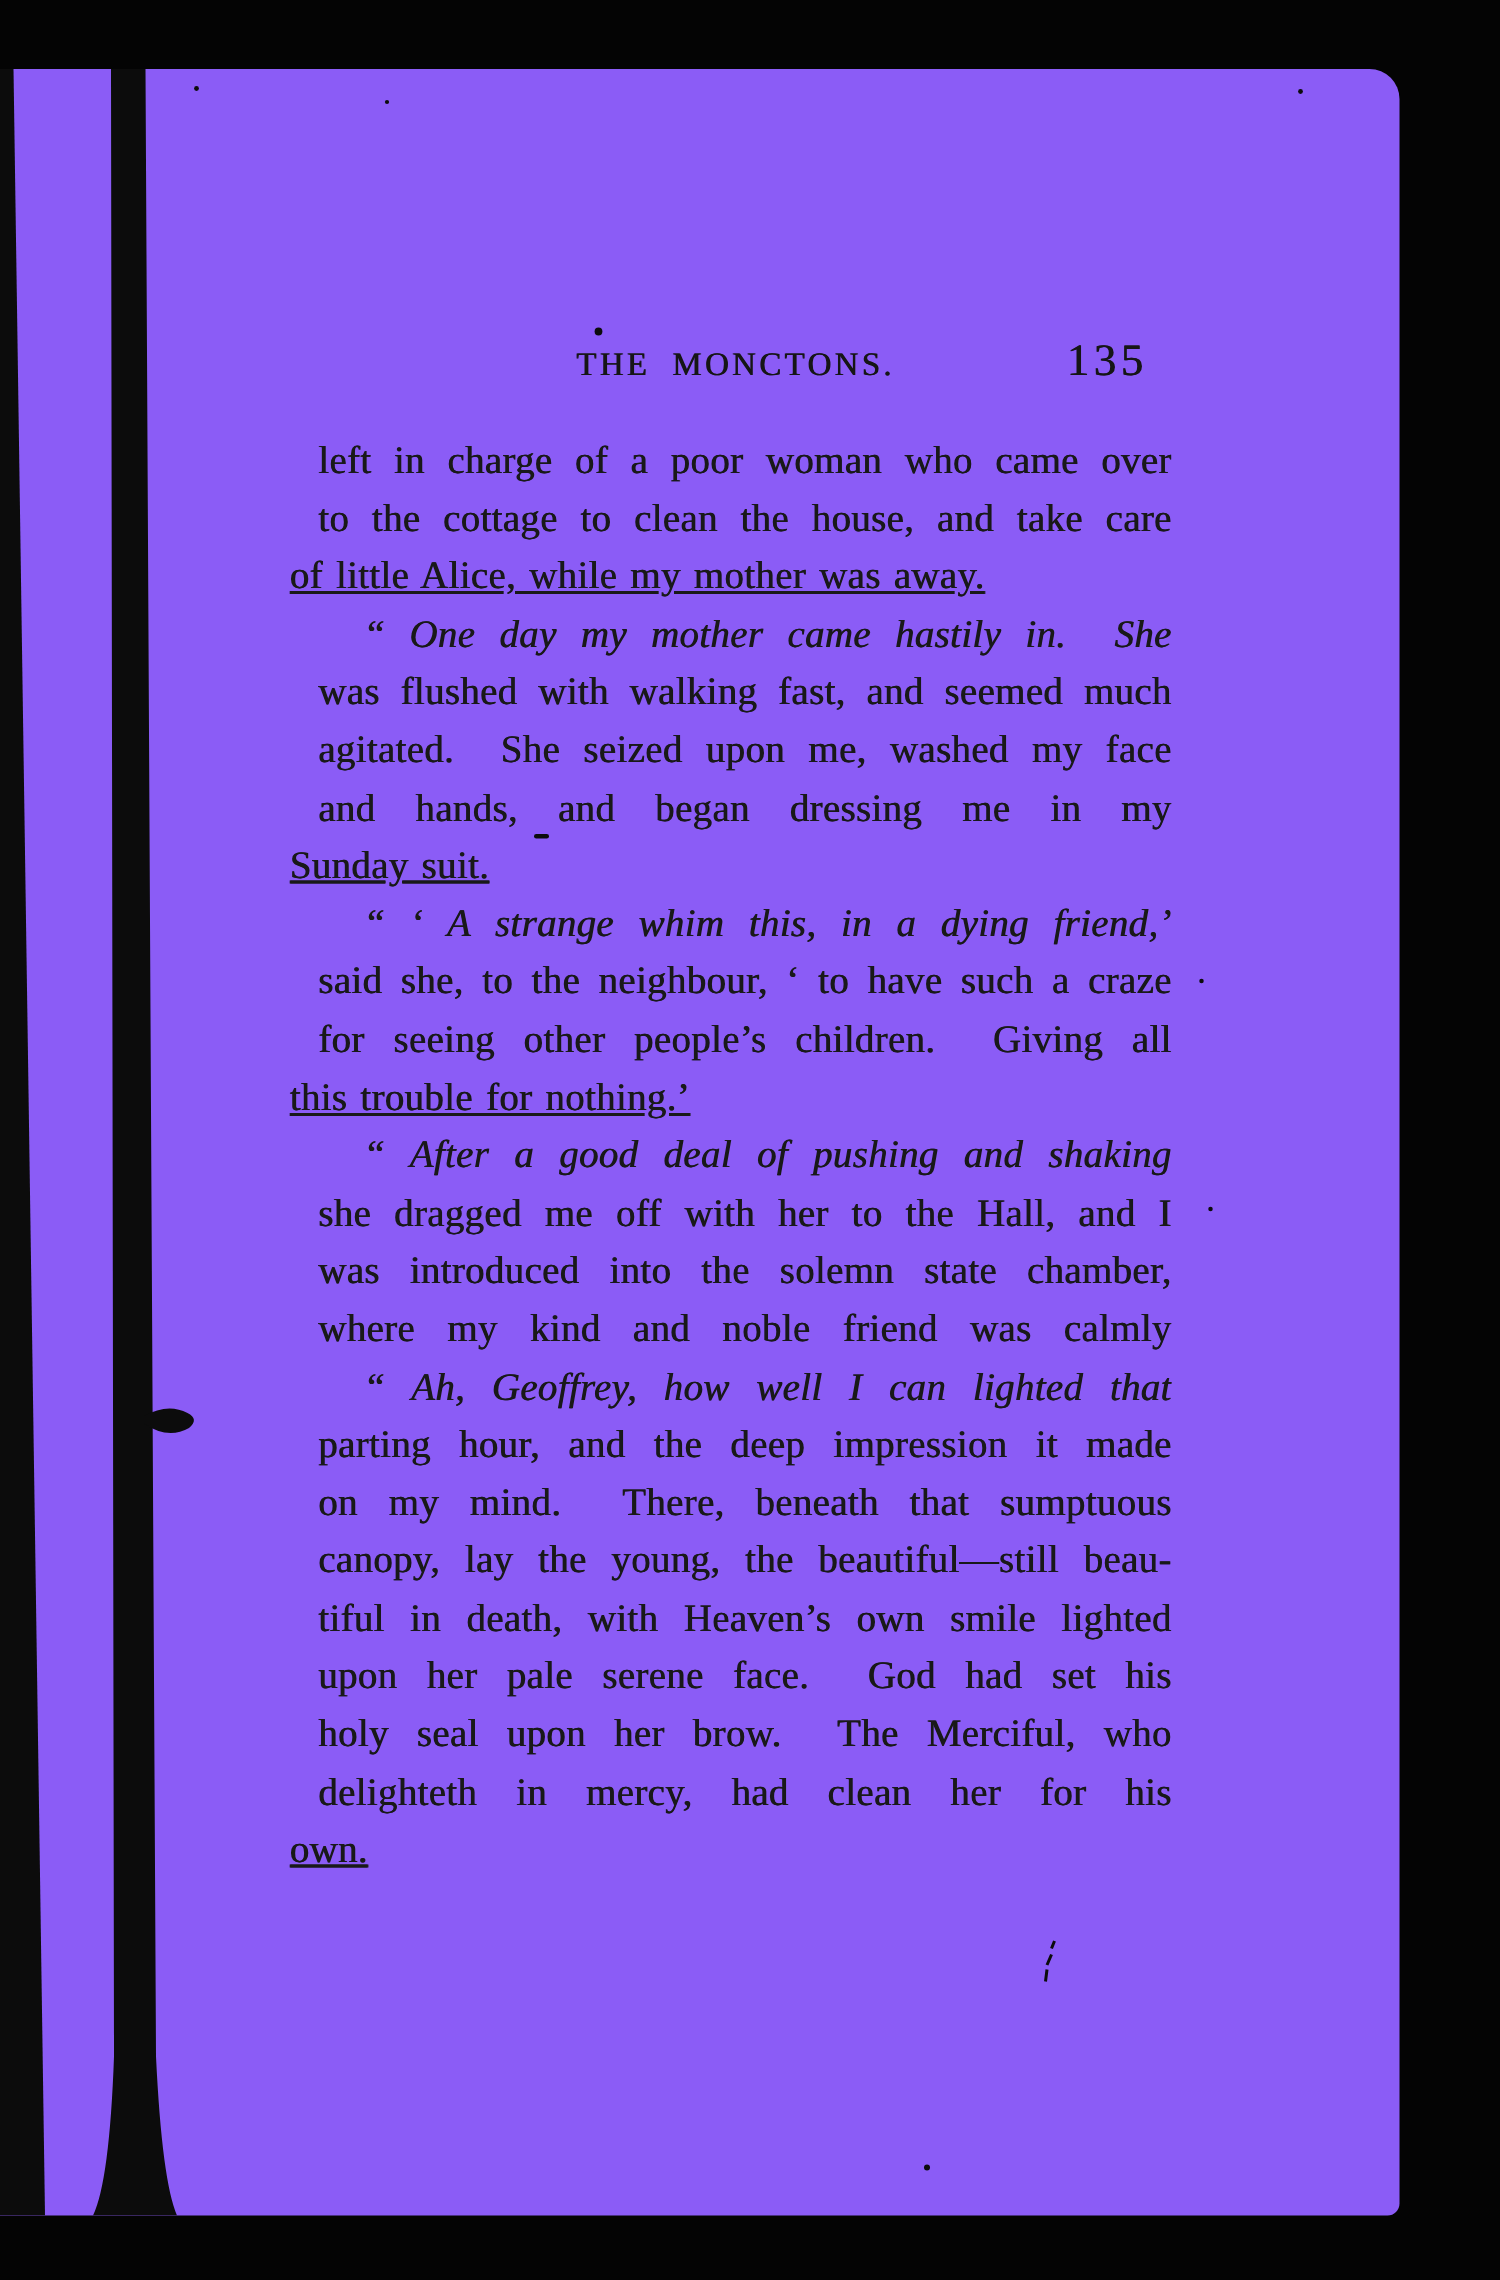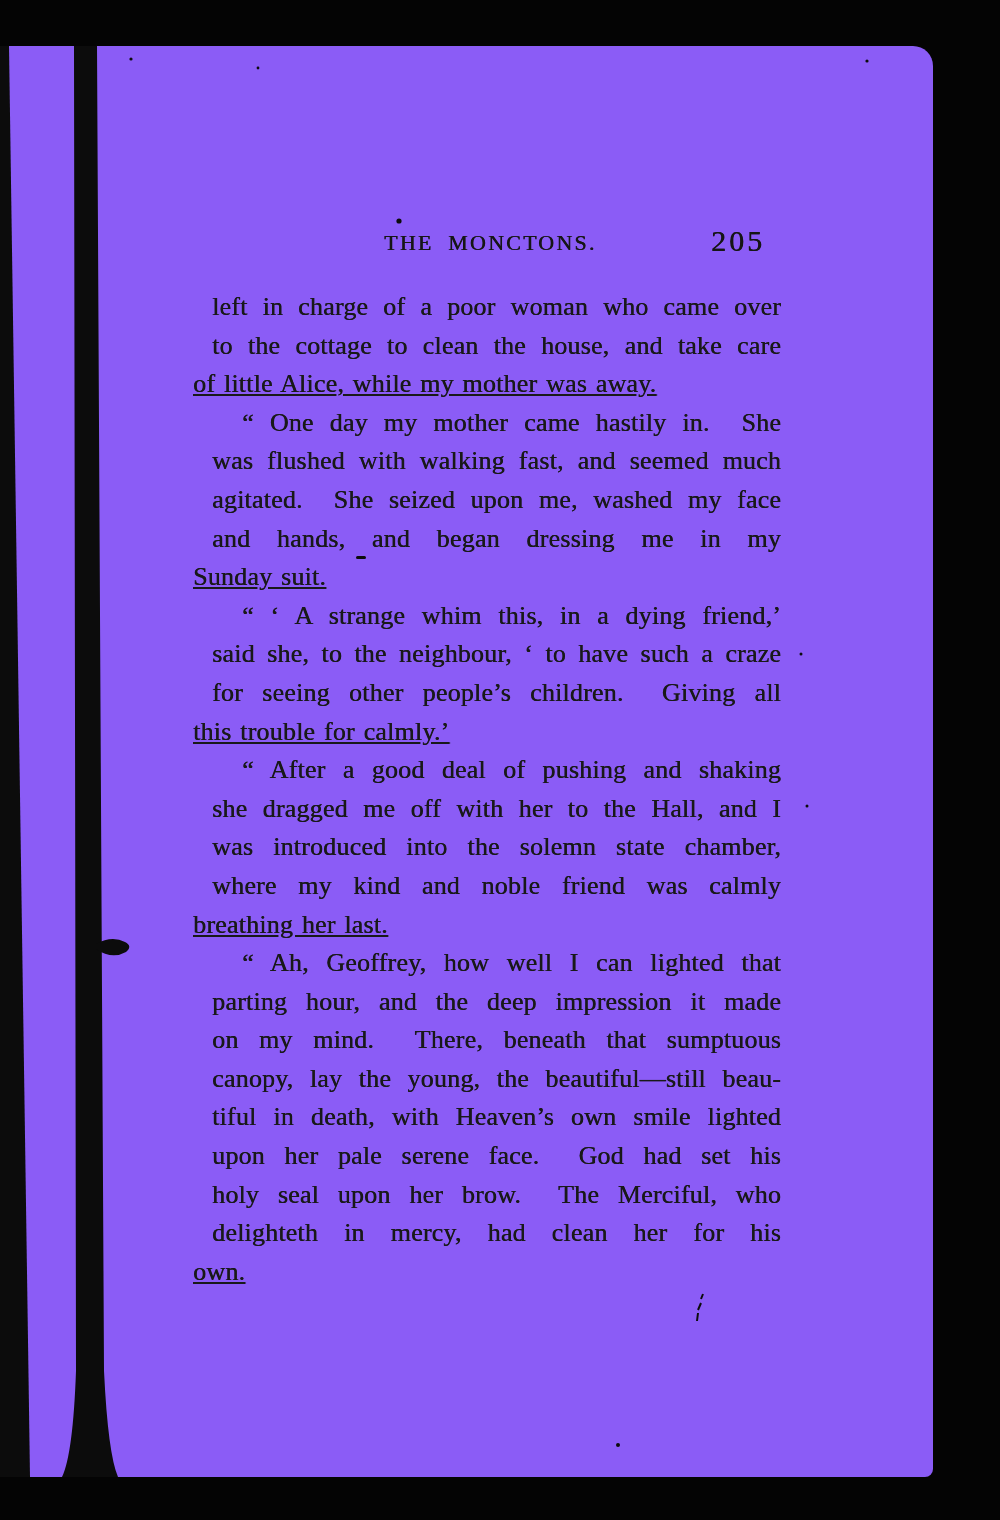--- a/index.html
+++ b/index.html
@@ -42,21 +42,21 @@
     color: #191919;
     font-size: 26px;
     line-height: 38.6px;
     letter-spacing: 0.2px;
     word-spacing: 2px;
     text-shadow: 0.45px 0 0 currentColor;
   }
   .tl { width: 569px; overflow: hidden; white-space: normal; }
   .jl { text-align: justify; text-align-last: justify; margin-left: 19px; }
   .ll { text-align: center; text-align-last: left; text-decoration: underline; }
-  .ind { padding-left: 30px; box-sizing: border-box; }
+  .ind { padding-left: 30px; box-sizing: border-box; font-style: italic; }
 </style>
 </head>
 <body>
 
 <div class="page">
 
   <svg class="scan-art" viewBox="0 0 933 1431">
     <polygon points="0,0 9,0 30,1431 0,1431"></polygon>
     <path d="M74 0 L97 0 L104 1325 Q108 1408 118 1431 L62 1431 Q73 1408 76 1325 Z"></path>
     <path d="M96 898 q16 -9 29 -2 q8 4 1 10 q-14 8 -30 -3 z"></path>
@@ -65,40 +65,39 @@
     <circle cx="258" cy="22" r="1.4"></circle>
     <circle cx="867" cy="15" r="1.6"></circle>
     <rect x="356" y="510" width="10" height="3" rx="1.5"></rect>
     <circle cx="801" cy="608" r="1.5"></circle>
     <circle cx="807" cy="760" r="1.5"></circle>
     <circle cx="618" cy="1399" r="2"></circle>
     <path stroke="#0c0c0c" stroke-width="2" fill="none" d="M703 1248 l-2 5 M701 1257 l-3 7 M698 1267 l-1 8"></path>
   </svg>
 
   <div class="head-title">THE MONCTONS.</div>
-  <div class="head-num">205</div>
+  <div class="head-num">135</div>
 
   <div class="textcol">
     <div class="tl jl">left in charge of a poor woman who came over</div>
     <div class="tl jl">to the cottage to clean the house, and take care</div>
     <div class="tl ll">of little Alice, while my mother was away.</div>
     <div class="tl jl ind">“ One day my mother came hastily in.&nbsp; She</div>
     <div class="tl jl">was flushed with walking fast, and seemed much</div>
     <div class="tl jl">agitated.&nbsp; She seized upon me, washed my face</div>
     <div class="tl jl">and hands, and began dressing me in my</div>
     <div class="tl ll">Sunday suit.</div>
     <div class="tl jl ind">“ ‘ A strange whim this, in a dying friend,’</div>
     <div class="tl jl">said she, to the neighbour, ‘ to have such a craze</div>
     <div class="tl jl">for seeing other people’s children.&nbsp; Giving all</div>
-    <div class="tl ll">this trouble for calmly.’</div>
+    <div class="tl ll">this trouble for nothing.’</div>
     <div class="tl jl ind">“ After a good deal of pushing and shaking</div>
     <div class="tl jl">she dragged me off with her to the Hall, and I</div>
     <div class="tl jl">was introduced into the solemn state chamber,</div>
     <div class="tl jl">where my kind and noble friend was calmly</div>
-    <div class="tl ll">breathing her last.</div>
     <div class="tl jl ind">“ Ah, Geoffrey, how well I can lighted that</div>
     <div class="tl jl">parting hour, and the deep impression it made</div>
     <div class="tl jl">on my mind.&nbsp; There, beneath that sumptuous</div>
     <div class="tl jl">canopy, lay the young, the beautiful—still beau-</div>
     <div class="tl jl">tiful in death, with Heaven’s own smile lighted</div>
     <div class="tl jl">upon her pale serene face.&nbsp; God had set his</div>
     <div class="tl jl">holy seal upon her brow.&nbsp; The Merciful, who</div>
     <div class="tl jl">delighteth in mercy, had clean her for his</div>
     <div class="tl ll">own.</div>
   </div>

